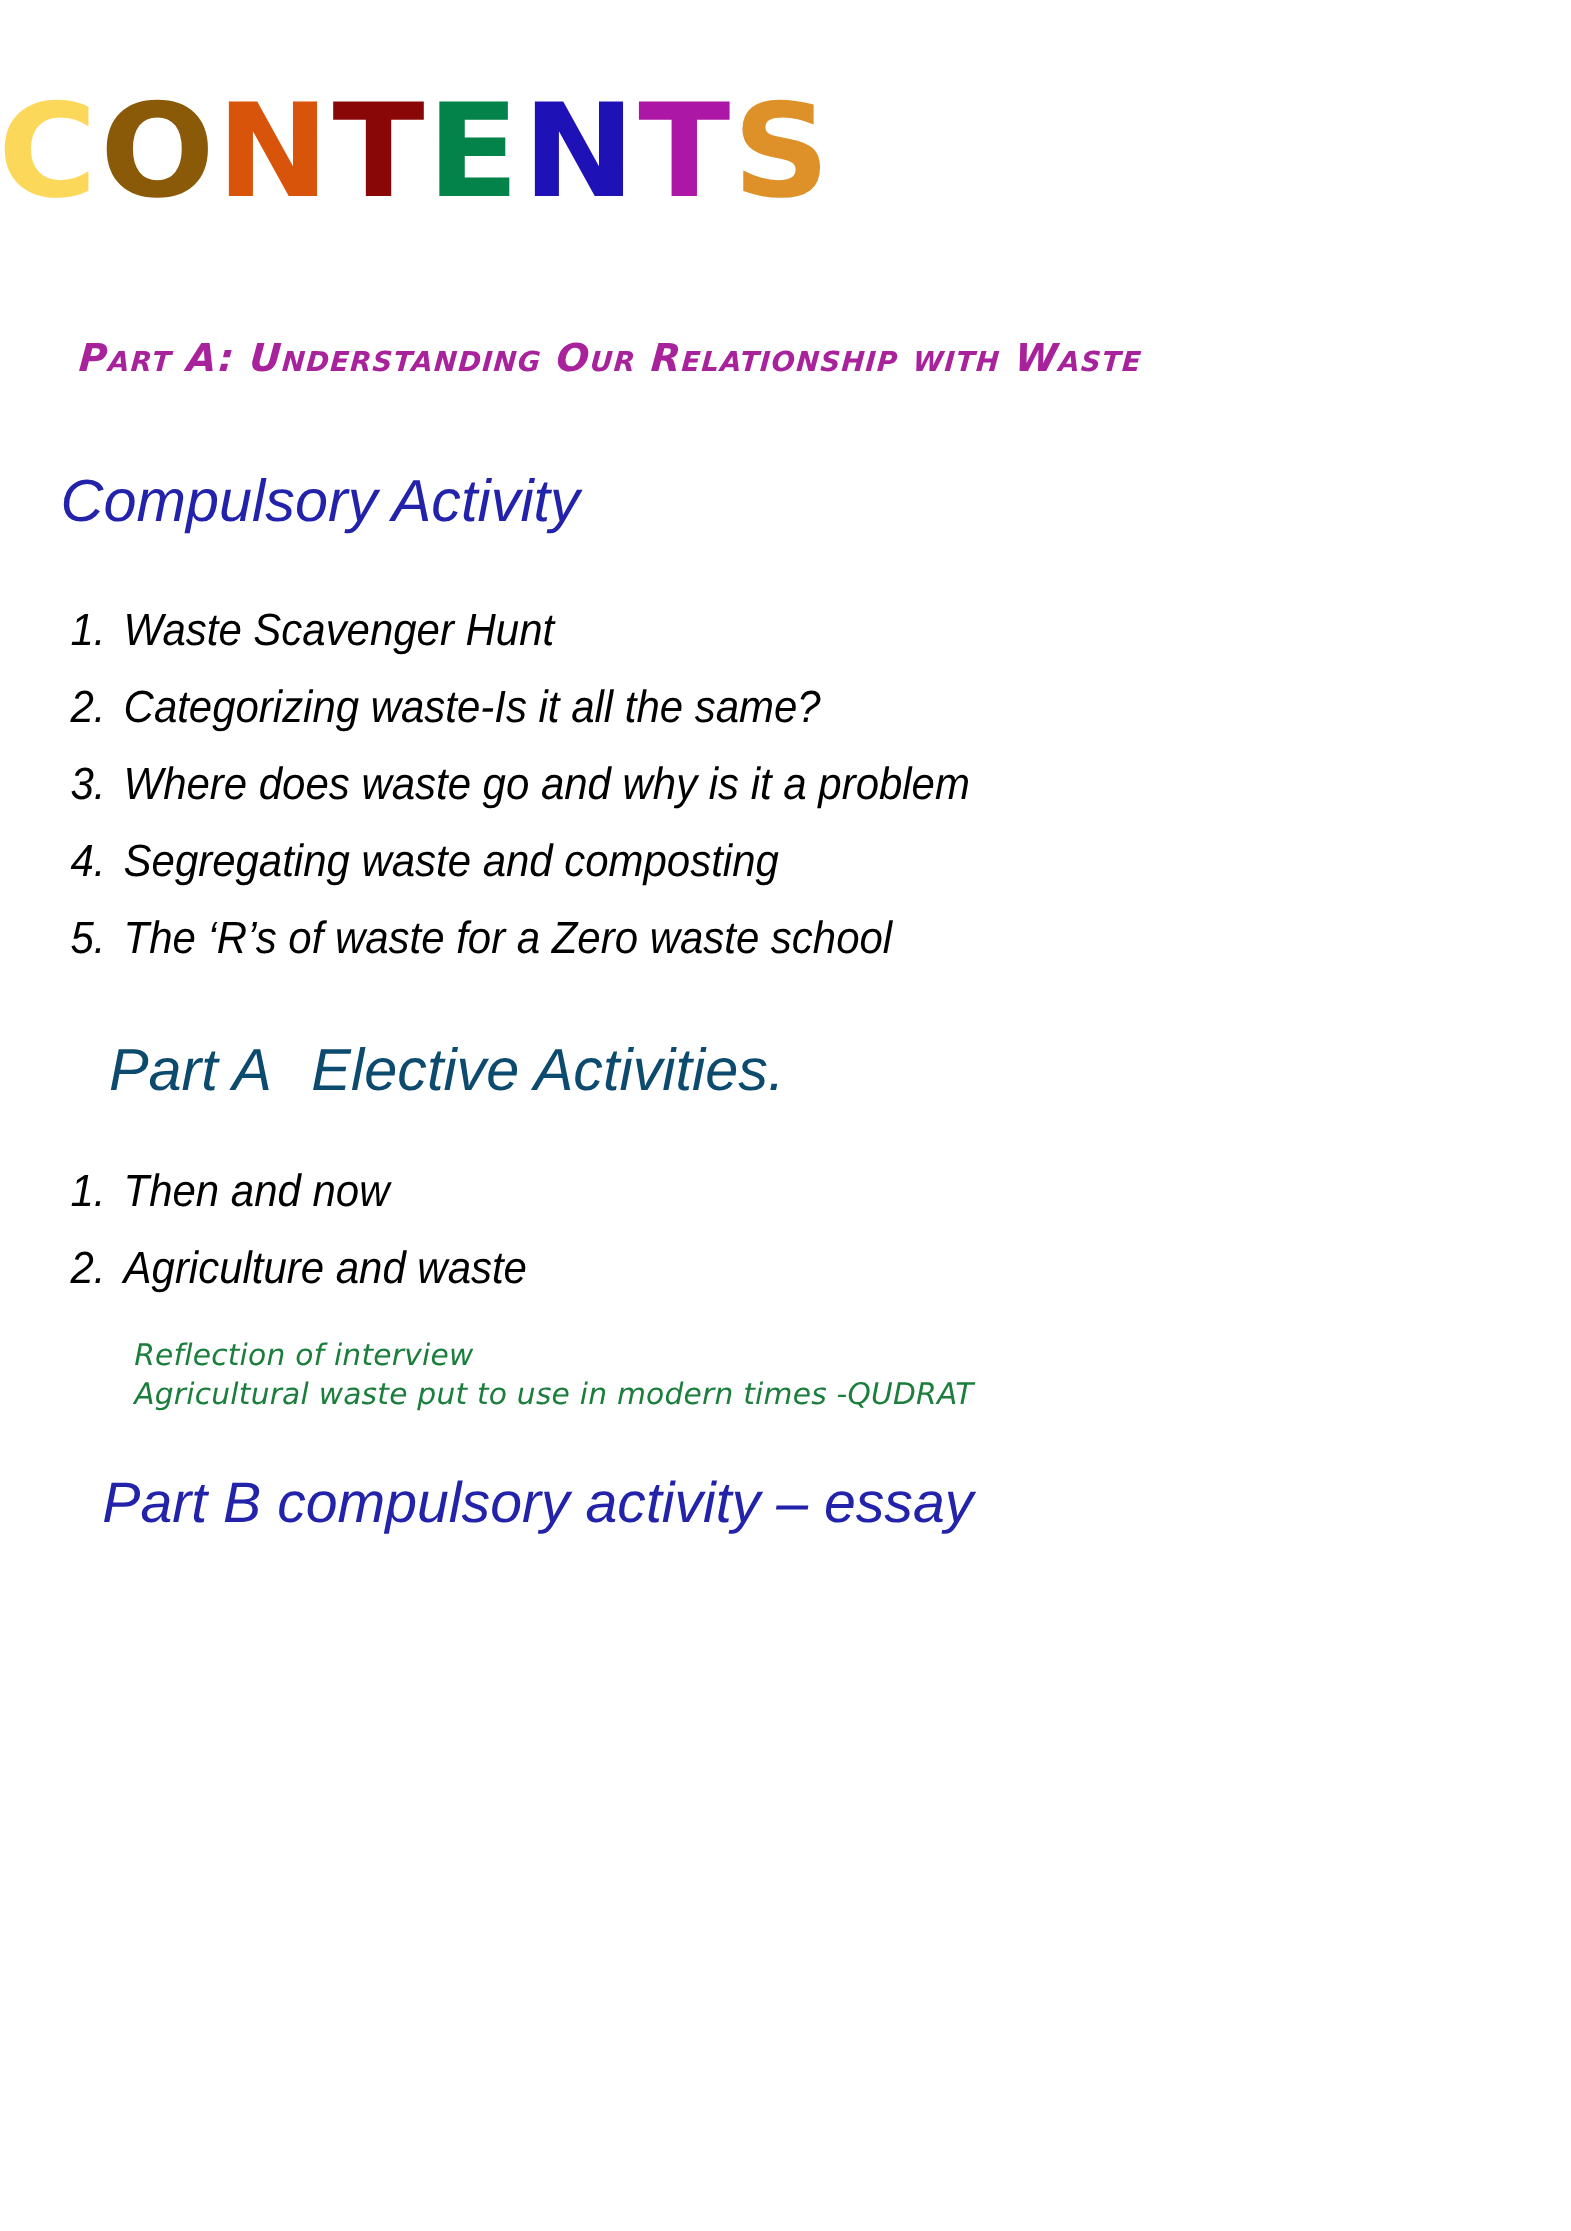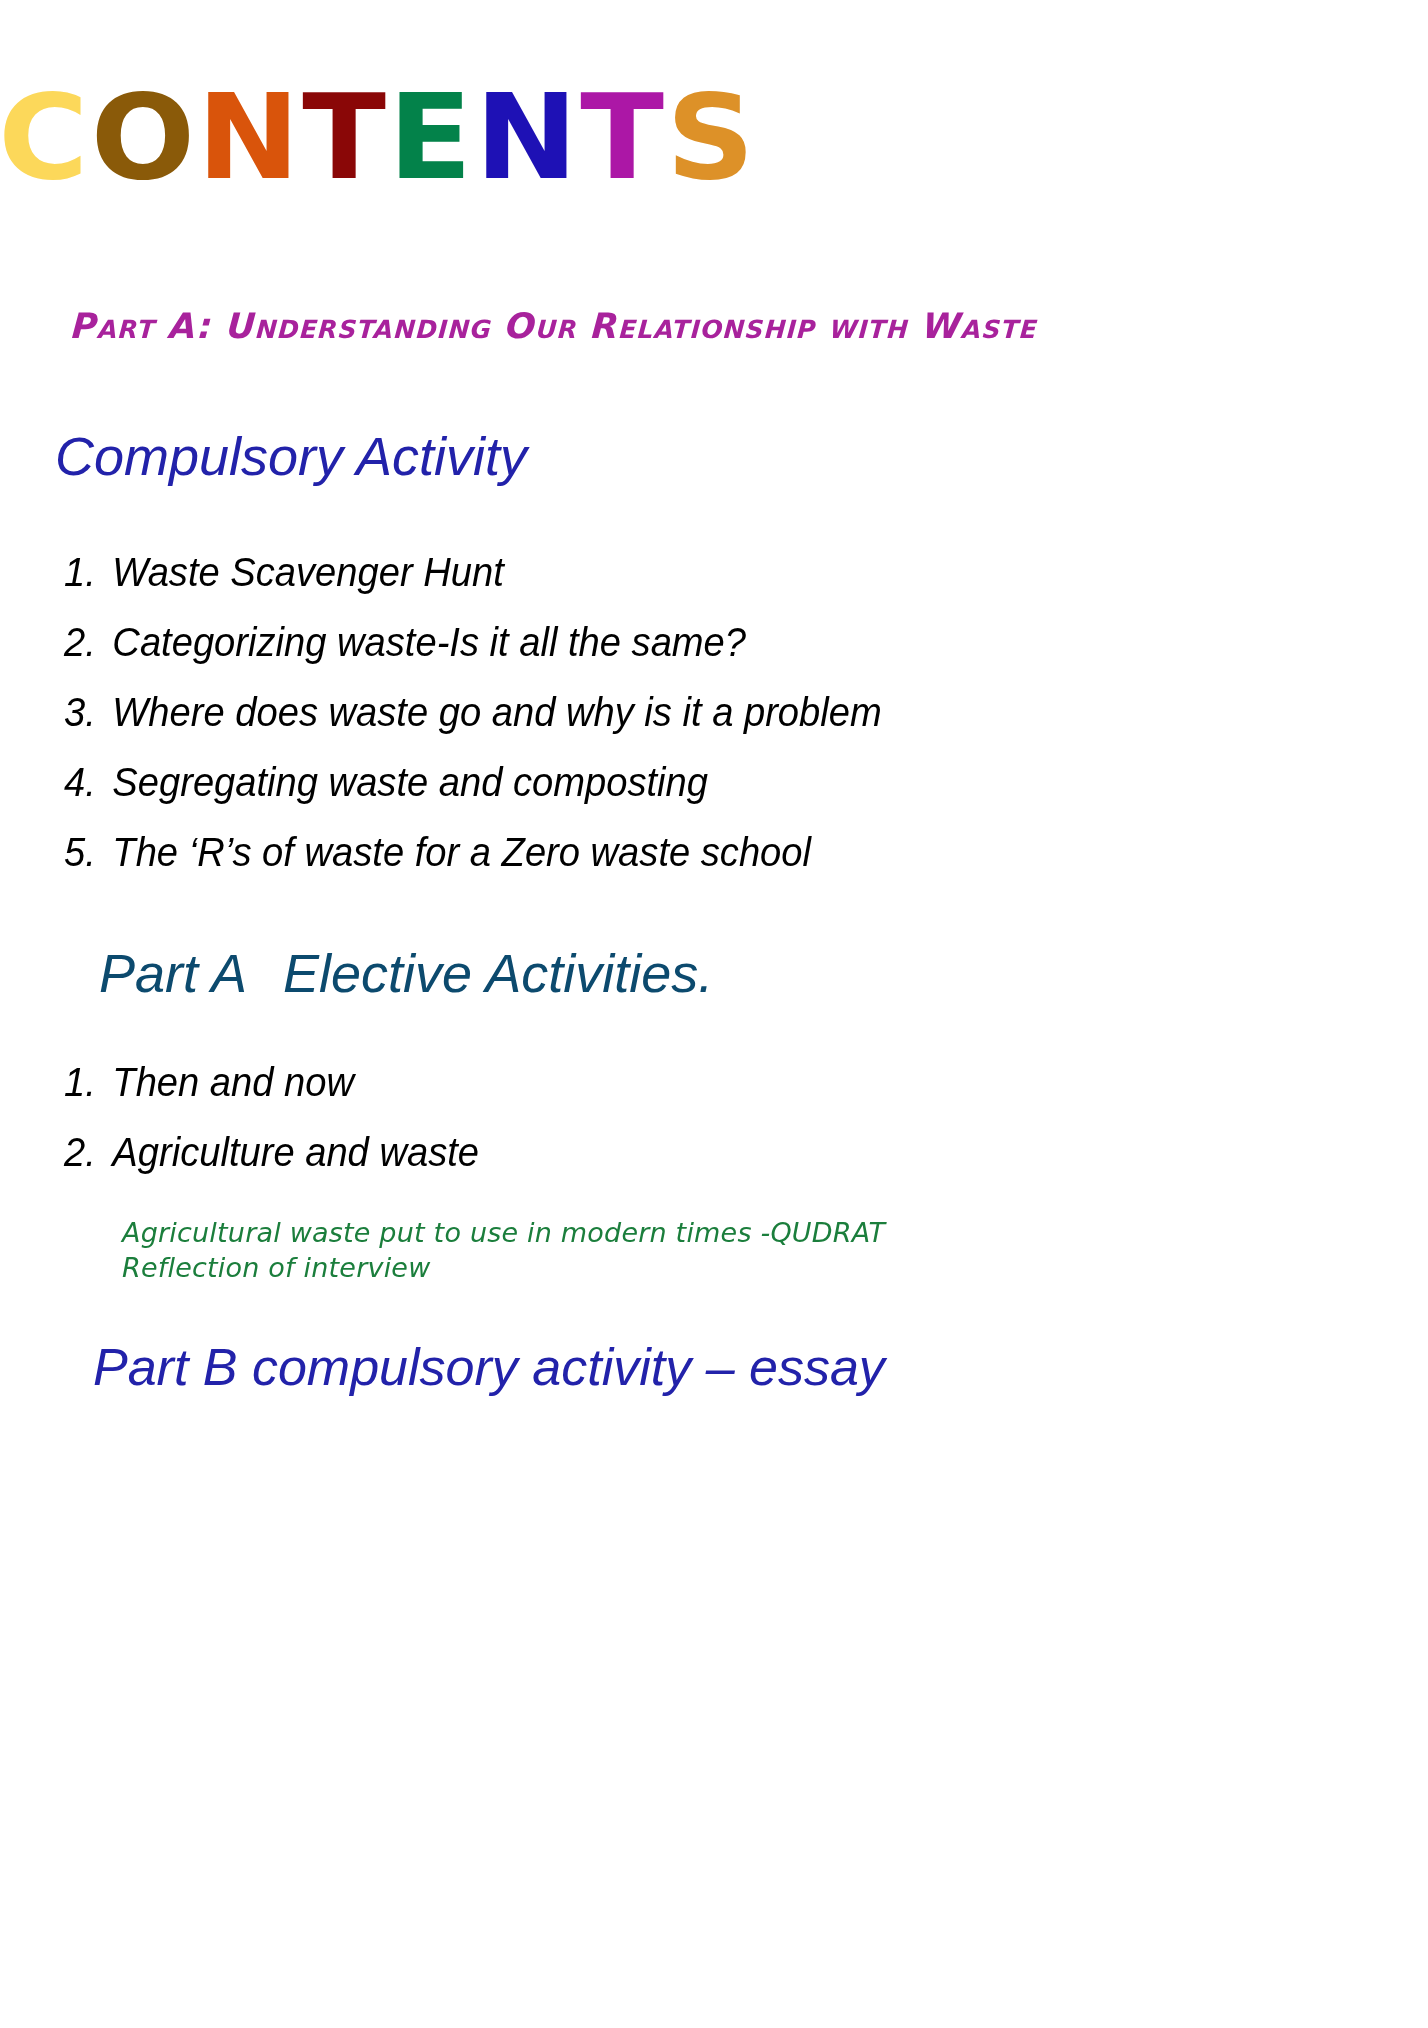--- a/index.html
+++ b/index.html
@@ -199,20 +199,20 @@
         <span class="num">1.</span>
         <span>Then and now</span>
       </li>
       <li>
         <span class="num">2.</span>
         <span>Agriculture and waste</span>
       </li>
     </ol>
 
   <div id="green-notes">
+      <div>Reflection of interview</div>
       <div>Agricultural waste put to use in modern times -QUDRAT</div>
-      <div>Reflection of interview</div>
     </div>
 
   <div id="heading-part-b" class="blue-heading">Part B compulsory activity – essay</div>
 
 
 </div>
 
 </body></html>

